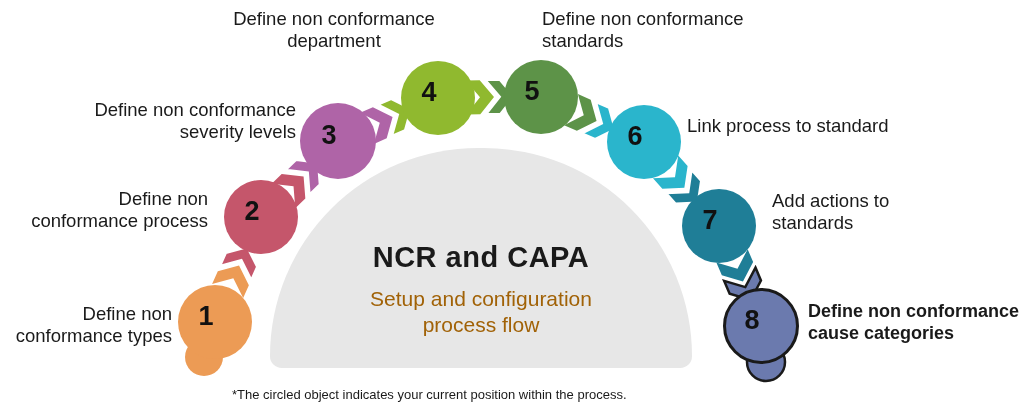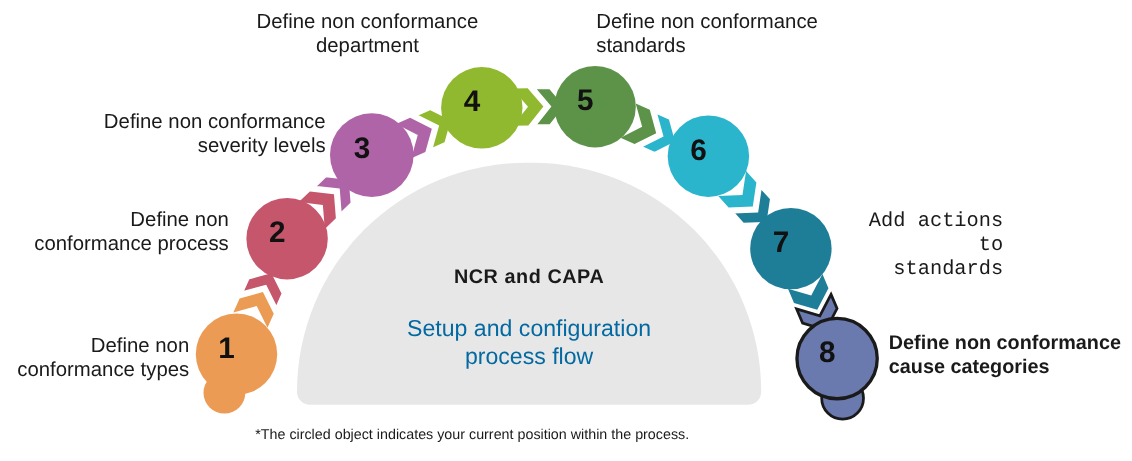--- a/index.html
+++ b/index.html
@@ -6,21 +6,21 @@
   .stage{
     position:relative;width:1029px;height:419px;overflow:hidden;background:#fff;
     font-family:"Liberation Sans",sans-serif;color:#1a1a1a;
   }
   .dome{
     position:absolute;left:270px;top:148px;width:422px;height:220px;
     border-radius:211px 211px 12px 12px;z-index:0;
   }
   .dome-title{
     position:absolute;left:270px;top:241px;width:422px;text-align:center;
-    font-size:18px;font-weight:bold;letter-spacing:0.5px;z-index:3;
+    font-size:29px;font-weight:bold;letter-spacing:0.5px;z-index:3;
   }
   .dome-subtitle{
     position:absolute;left:270px;top:286px;width:422px;text-align:center;
     font-size:21px;line-height:1.22;white-space:pre-line;z-index:3;
   }
   svg.chevron-layer{position:absolute;left:0;top:0;z-index:1;}
   .circle{
     position:absolute;width:74px;height:74px;border-radius:50%;
     display:flex;align-items:center;justify-content:center;z-index:2;
   }
@@ -37,21 +37,21 @@
   .c8{left:723px;top:288px;width:70px;height:70px;border:3px solid #1a1a1a;}
   .step-label{
     position:absolute;font-size:18.5px;line-height:1.2;white-space:pre-line;z-index:3;
   }
   .l1{left:8px;top:303px;width:164px;text-align:right;}
   .l2{left:18px;top:188px;width:190px;text-align:right;}
   .l3{left:84px;top:99px;width:212px;text-align:right;}
   .l4{left:228px;top:8px;width:212px;text-align:center;}
   .l5{left:542px;top:8px;width:212px;text-align:left;}
   .l6{left:687px;top:115px;width:220px;text-align:left;}
-  .l7{left:772px;top:190px;width:140px;text-align:right;font-family:Liberation Mono, monospace;}
+  .l7{left:772px;top:190px;width:140px;text-align:left;}
   .l8{left:808px;top:301px;width:215px;text-align:left;font-weight:bold;font-size:18px;}
   .footnote{
     position:absolute;left:232px;top:387px;width:520px;
     font-size:13px;z-index:3;
   }
 </style>
 </head>
 <body>
 
 <div class="stage">
@@ -122,24 +122,25 @@
   <div class="step-label l1">Define non
 conformance types</div>
   <div class="step-label l2">Define non
 conformance process</div>
   <div class="step-label l3">Define non conformance
 severity levels</div>
   <div class="step-label l4">Define non conformance
 department</div>
   <div class="step-label l5">Define non conformance
 standards</div>
+  <div class="step-label l6">Link process to standard</div>
   <div class="step-label l7">Add actions to
 standards</div>
   <div class="step-label l8">Define non conformance
 cause categories</div>
 
   <div class="dome-title">NCR and CAPA</div>
-  <div class="dome-subtitle" style="color: #0369a1;">Setup and configuration
+  <div class="dome-subtitle" style="color: #a16207;">Setup and configuration
 process flow</div>
 
   <div class="footnote">*The circled object indicates your current position within the process.</div>
 
 </div>
 
 </body></html>

